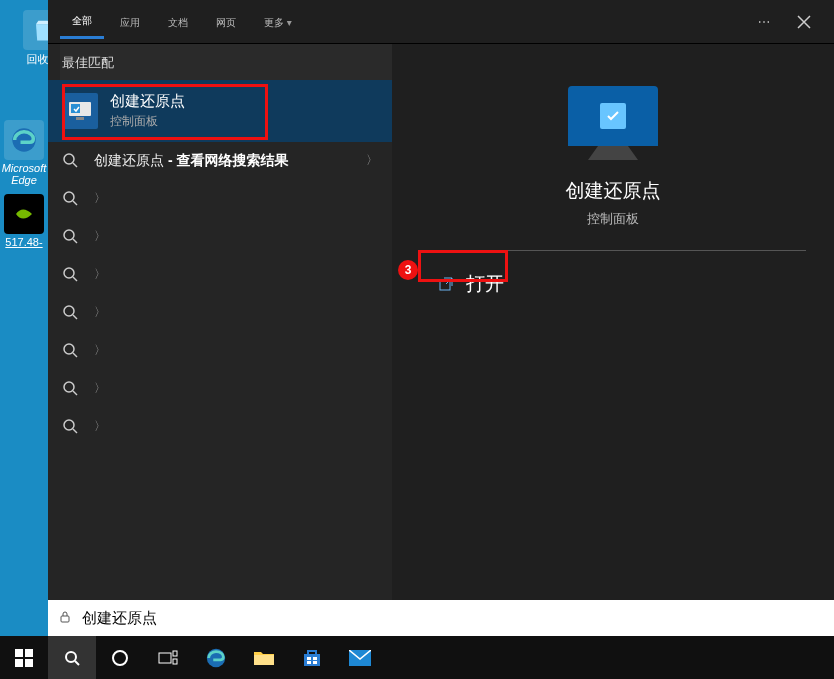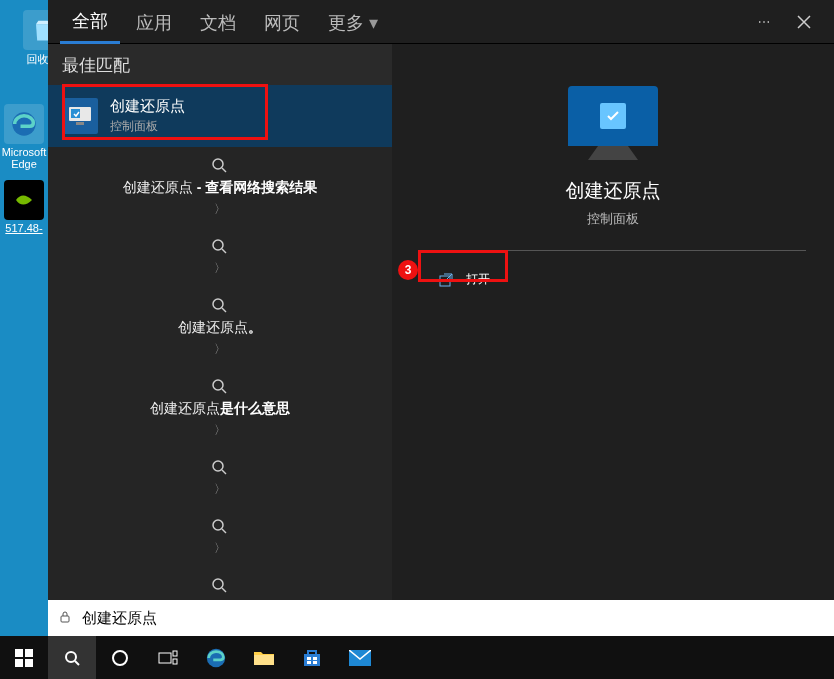--- a/index.html
+++ b/index.html
@@ -10,44 +10,44 @@
     overflow: hidden;
     position: relative;
     color: #fff;
     font-size: 13px;
   }
   
   .desktop { position:absolute; left:0; top:0; width:48px; }
   .dicon { width:48px; text-align:center; color:#fff; font-size:11px; }
   .dicon .box { width:40px; height:40px; margin:4px auto 2px; background:rgba(255,255,255,.15); border-radius:4px; display:flex; align-items:center; justify-content:center; }
   .dicon:nth-child(1){ position:absolute; top:6px;margin-left:19px; }
-  .dicon:nth-child(2){ position:absolute; top:100px; }
-  .dicon:nth-child(3){ position:absolute; top:176px;text-decoration:underline; }
+  .dicon:nth-child(2){ position:absolute; top:116px;font-style:italic; }
+  .dicon:nth-child(3){ position:absolute; top:190px;text-decoration:underline; }
 
   
   .panel {
     position:absolute; left:48px; top:0; width:786px; height:636px;
     background:#1f1f1f; display:flex; flex-direction:column;
   }
   .tabs { height:44px; display:flex; align-items:center; padding:0 12px; gap:4px; border-bottom:1px solid #000; }
-  .tab { padding:10px 12px 8px; color:#bbb; font-size:18px; cursor:pointer; }
+  .tab { padding:10px 12px 8px; color:#bbb; font-size:10px; cursor:pointer; }
   .tab.active { color:#fff; border-bottom:3px solid #2a7dd4; }
   .tabs .spacer { flex:1; }
   .ticon { width:36px; height:36px; display:flex; align-items:center; justify-content:center; color:#ccc; }
   .body { flex:1; display:flex; }
   .left { width:344px; background:#252525; display:flex; flex-direction:column; overflow:hidden;}
-  .section-h { padding:10px 14px 8px; font-size:17px; color:#ddd; background:#2a2a2a;}
+  .section-h { padding:10px 2px 8px; font-size:13px; color:#ddd; background:#2a2a2a;margin-left:12px;}
   .best {
     display:flex; align-items:center; gap:12px; padding:12px 14px;
     background:#0f3a5c; position:relative;
   }
   .best .icon { width:36px; height:36px; background:#1a5f9e; display:flex; align-items:center; justify-content:center; border-radius:2px;}
   .red1 { position:absolute; left:62px; top:84px; width:206px; height:56px; border:3px solid #e11; pointer-events:none;}
   .row {
-    display:flex; align-items:center; padding:10px 14px; gap:4px; color:#eee;flex-direction:column;
+    display:flex; padding:10px 14px; gap:14px; color:#eee;
   }
   .row .mag { width:18px; height:18px; flex:0 0 18px; }
   .row .txt { flex:1; font-size:14px; white-space:nowrap; overflow:hidden; text-overflow:ellipsis;}
   .row .chev { color:#999; font-size:12px;}
   .sub { color:#aaa; font-size:12px; margin-top:2px;}
   .bold { font-weight:700; color:#fff;}
   .right { flex:1; padding:24px 28px; display:flex; flex-direction:column; align-items:center;}
   .monitor {
     width:90px; height:60px; background:#0a5fa6; border-radius:4px 4px 0 0;
     display:flex; align-items:center; justify-content:center; margin-top:18px; position:relative;
@@ -166,31 +166,29 @@
             </span>
             <span class="chev">〉</span>
           </div>
           <div class="row">
             <span class="mag">
               <svg width="16" height="16" viewBox="0 0 16 16">
                 <circle cx="7" cy="7" r="5" stroke="#ccc" stroke-width="1.5" fill="none"></circle>
                 <path d="M11 11l4 4" stroke="#ccc" stroke-width="1.5"></path>
               </svg>
             </span>
-            <span class="txt"><span>创建还原点</span><span class="bold">。</span></span>
-            <span class="chev">〉</span>
-          </div>
-          <div class="row">
-            <span class="mag">
-              <svg width="16" height="16" viewBox="0 0 16 16">
-                <circle cx="7" cy="7" r="5" stroke="#ccc" stroke-width="1.5" fill="none"></circle>
-                <path d="M11 11l4 4" stroke="#ccc" stroke-width="1.5"></path>
-              </svg>
-            </span>
-            <span class="txt"><span>创建还原点</span><span class="bold">是什么意思</span></span>
+            <span class="chev">〉</span>
+          </div>
+          <div class="row">
+            <span class="mag">
+              <svg width="16" height="16" viewBox="0 0 16 16">
+                <circle cx="7" cy="7" r="5" stroke="#ccc" stroke-width="1.5" fill="none"></circle>
+                <path d="M11 11l4 4" stroke="#ccc" stroke-width="1.5"></path>
+              </svg>
+            </span>
             <span class="chev">〉</span>
           </div>
           <div class="row">
             <span class="mag">
               <svg width="16" height="16" viewBox="0 0 16 16">
                 <circle cx="7" cy="7" r="5" stroke="#ccc" stroke-width="1.5" fill="none"></circle>
                 <path d="M11 11l4 4" stroke="#ccc" stroke-width="1.5"></path>
               </svg>
             </span>
             <span class="chev">〉</span>
@@ -237,21 +235,21 @@
       <div class="psub">控制面板</div>
       <div class="hr"></div>
       <div class="openrow">
         <span>
           <svg width="16" height="16" viewBox="0 0 16 16">
               <rect x="2" y="4" width="10" height="10" stroke="#6cb4f0" fill="none"></rect>
               <path d="M6 2h8v8" stroke="#6cb4f0" fill="none"></path>
               <path d="M14 2L8 8" stroke="#6cb4f0"></path>
             </svg>
         </span>
-        <span style="font-size:12px">打开</span>
+        <span style="font-size:19px">打开</span>
       </div>
     </div>
   </div>
 </div>
 
 <div class="red1"></div>
 <div class="redopen"></div>
 <div class="redsearch"></div>
 <div class="redtb"></div>
 <div class="marker m1">1</div>

